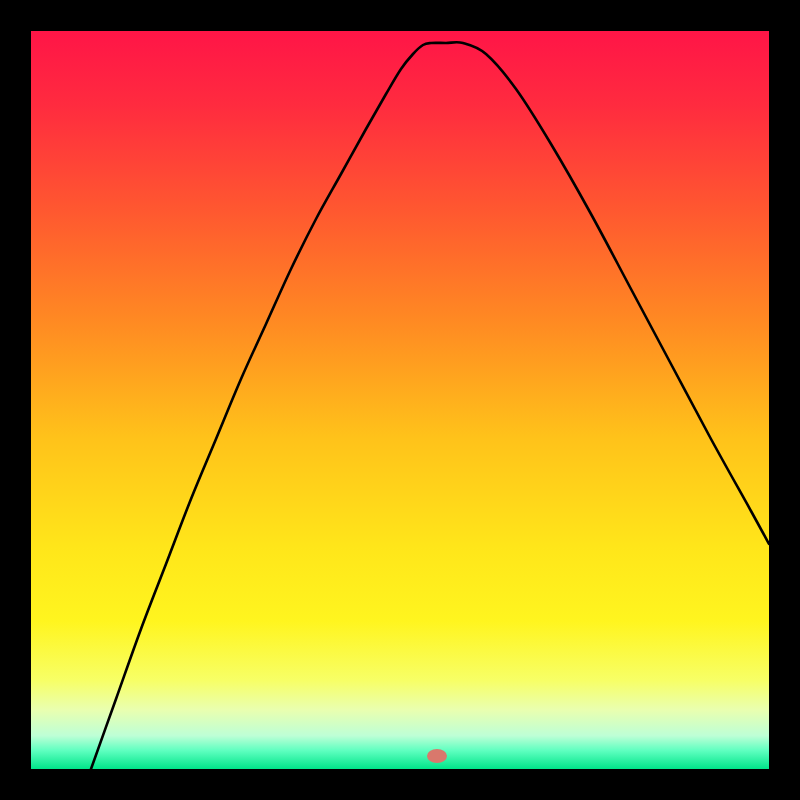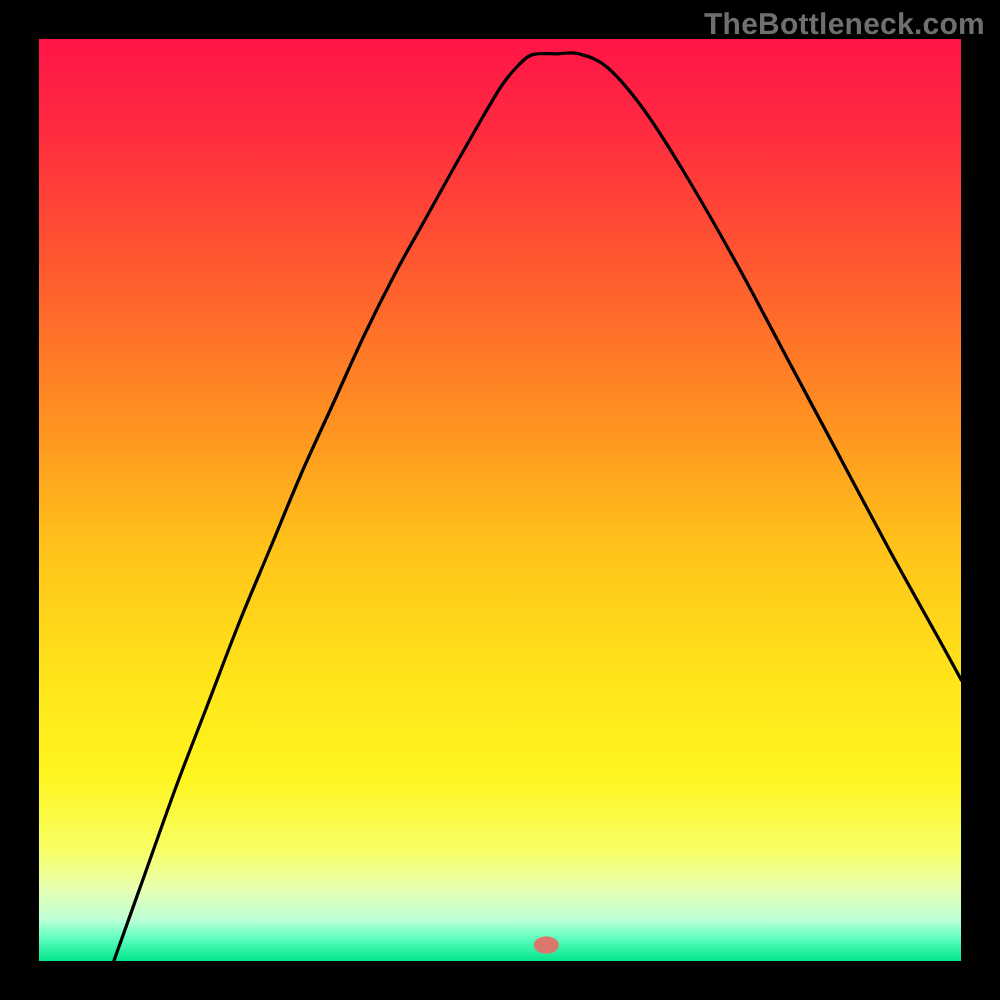--- a/index.html
+++ b/index.html
@@ -34,21 +34,20 @@
     color: #6f6f6f;
     letter-spacing: 0.2px;
     user-select: none;
   }
   svg { display:block; }
 </style>
 </head>
 <body>
 
 <div class="stage">
-  <div class="watermark">TheBottleneck.com</div>
 
   <div class="plot">
     <svg id="plot-svg" width="738" height="738" viewBox="0 0 738 738">
       <defs>
         <linearGradient id="bg-grad" x1="0" y1="0" x2="0" y2="1">
             <stop offset="0%" stop-color="#ff1547"></stop>
             <stop offset="10%" stop-color="#ff2b3f"></stop>
             <stop offset="25%" stop-color="#ff5a2f"></stop>
             <stop offset="40%" stop-color="#ff8c22"></stop>
             <stop offset="55.00000000000001%" stop-color="#ffc21a"></stop>

